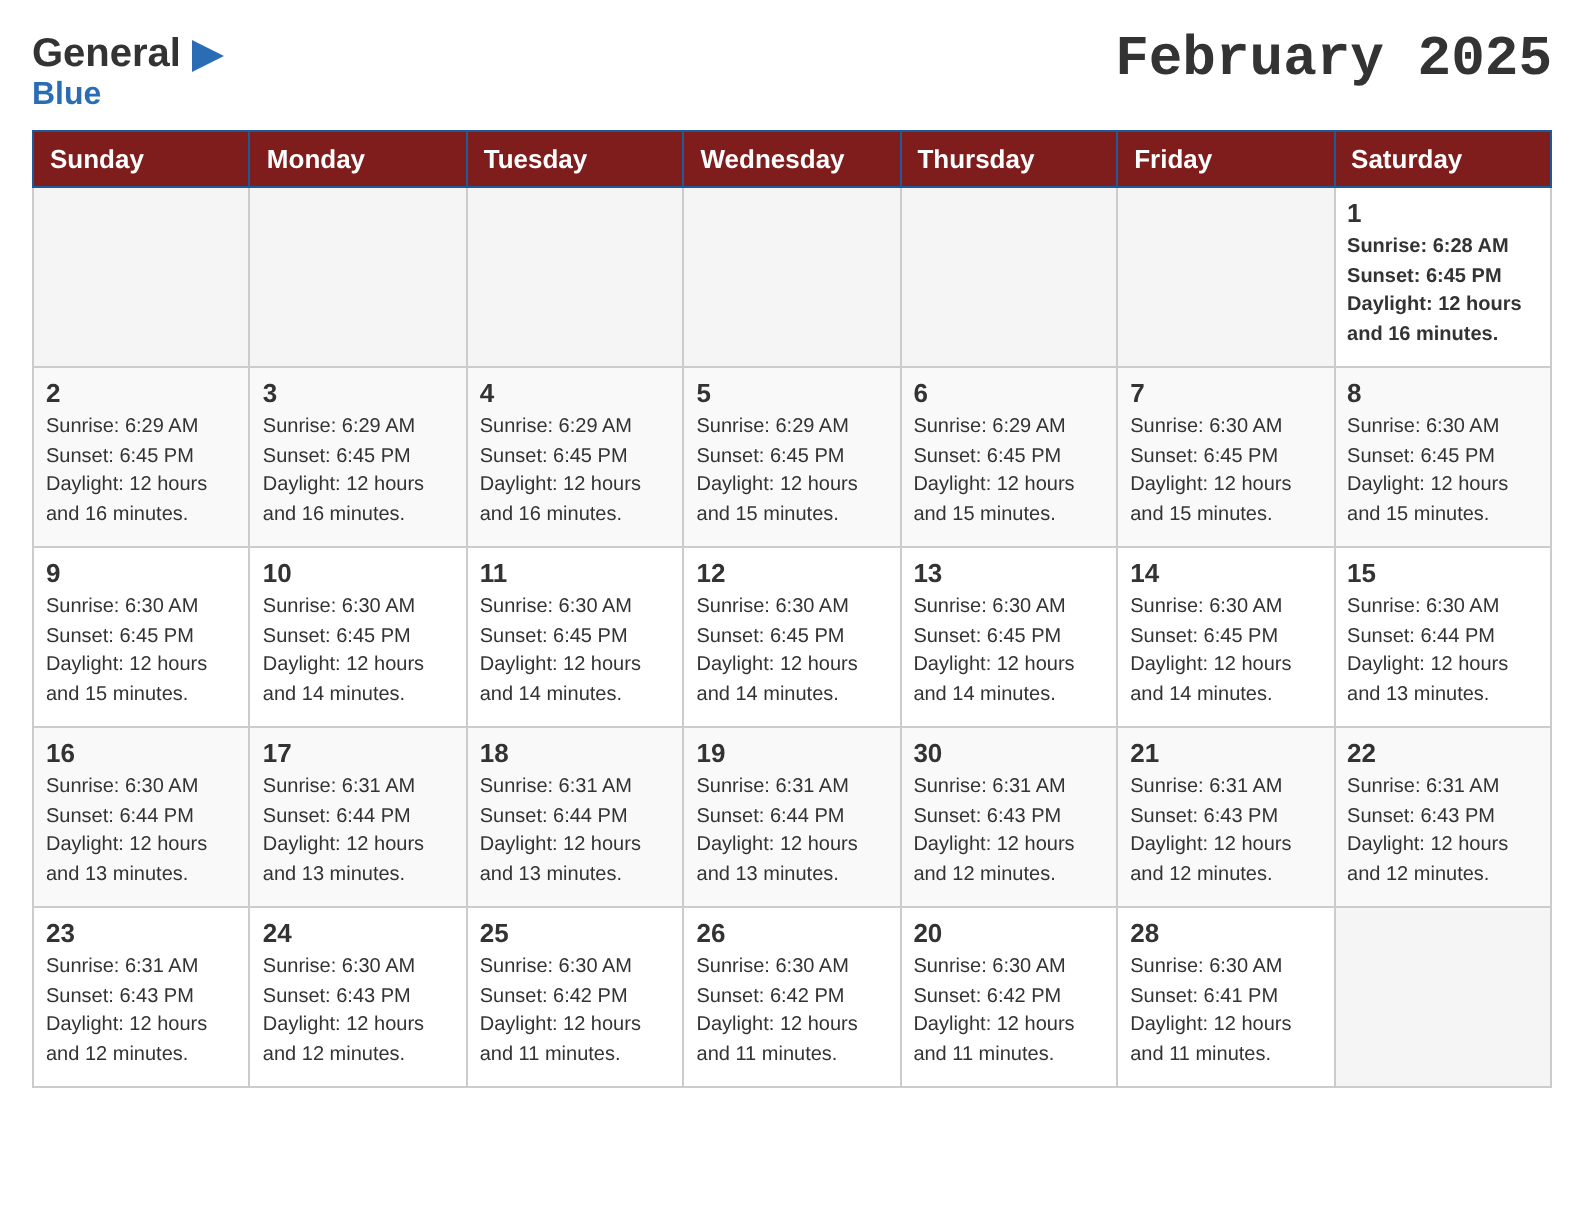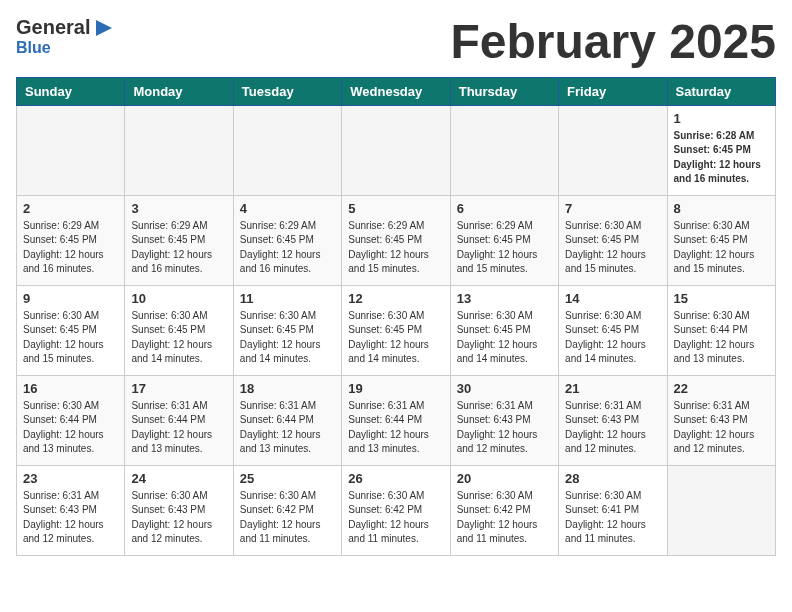--- a/index.html
+++ b/index.html
@@ -18,36 +18,37 @@
     }
     .logo {
       display: flex;
       flex-direction: column;
       align-items: flex-start;
     }
     .title-block {
       text-align: right;
     }
     .month-title {
-      font-size: 48px;
+      font-size: 28px;
       font-weight: bold;
       color: #333;
       line-height: 1.1;
+      font-family: Liberation Mono, monospace;
     }
     .location {
       font-size: 15px;
       color: #555;
     }
     .calendar {
       width: 100%;
       border-collapse: collapse;
       border: 1px solid #ccc;
     }
     .calendar th {
-      background-color: #0f766e;
+      background-color: #7f1d1d;
       color: #fff;
       text-align: left;
       padding: 6px 8px;
       font-size: 13px;
       border: 1px solid #1e5a9a;
     }
     .calendar td {
       vertical-align: top;
       border: 1px solid #ccc;
       padding: 5px 6px;

